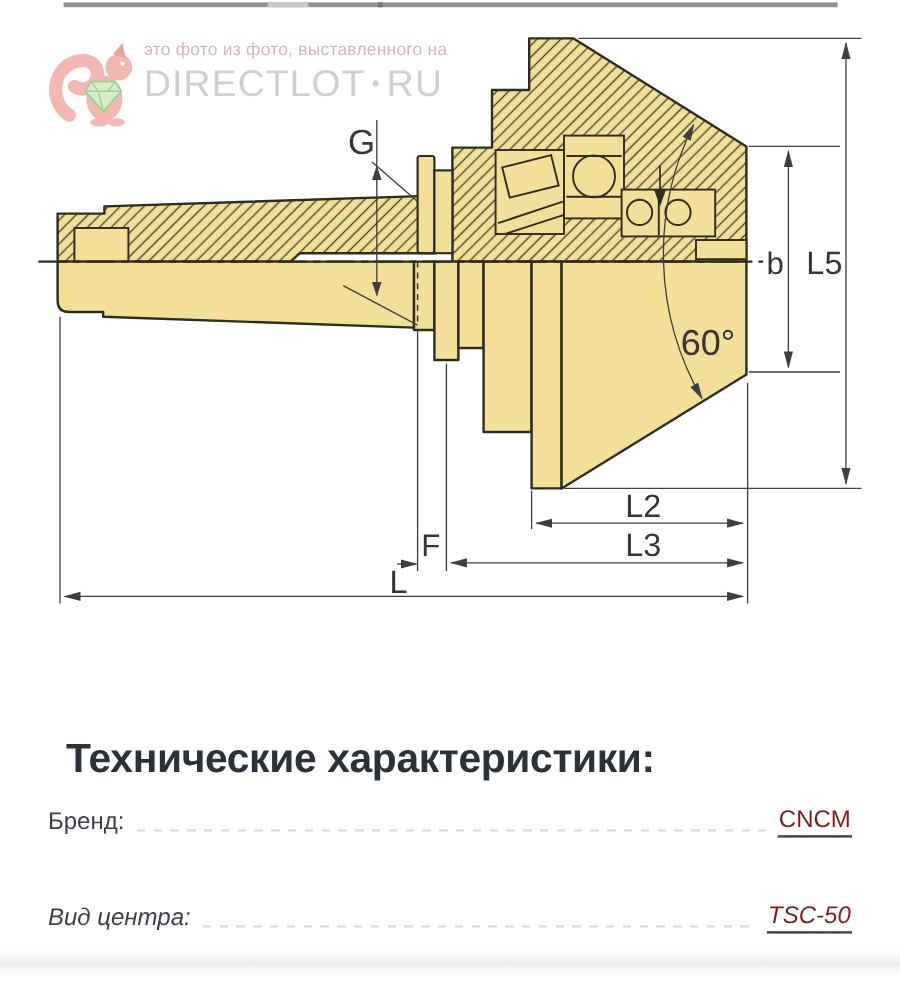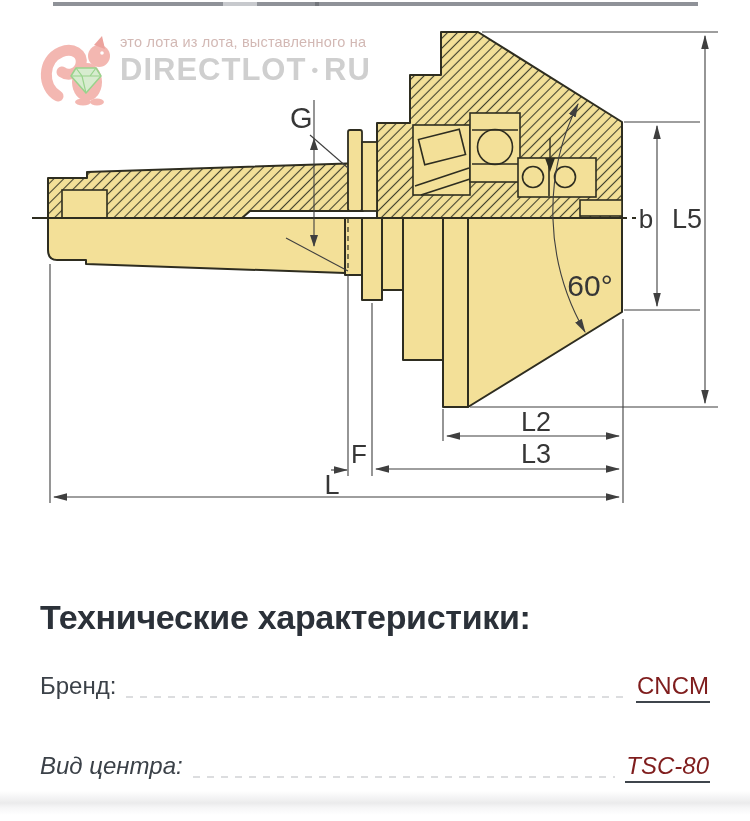--- a/index.html
+++ b/index.html
@@ -9,28 +9,28 @@
   }
   
   .topbar{position:absolute;left:53px;top:2px;width:645px;height:4px;background:#8f9298;}
   .topbar-light{position:absolute;left:223px;top:2px;width:34px;height:4px;background:#c7c9cd;}
   .topbar-notch{position:absolute;left:315px;top:2px;width:4px;height:4px;background:#73767c;}
 
   
   .wm{position:absolute;left:38px;top:28px;width:320px;height:78px;opacity:.82;}
   .wm-squirrel{position:absolute;left:0;top:2px;}
   .wm-line1{position:absolute;left:82px;top:6px;font-size:14.5px;color:#c9a9a4;white-space:nowrap;letter-spacing:.2px;}
-  .wm-brand{position:absolute;left:82px;top:24px;font-size:31px;font-weight:bold;color:#c5c5c5;letter-spacing:1px;white-space:nowrap;}
+  .wm-brand{position:absolute;left:82px;top:24px;font-size:31px;font-weight:normal;color:#c5c5c5;letter-spacing:1px;white-space:nowrap;}
   .wm-dot{font-size:19px;vertical-align:4px;margin:0 5px;}
 
   .drawing{position:absolute;left:0;top:0;}
 
   
-  .specs-heading{position:absolute;left:40px;top:598px;margin:0;font-size:34px;font-weight:bold;color:#2b3139;letter-spacing:-.3px;}
-  .spec-row{position:absolute;left:40px;width:670px;display:flex;align-items:flex-start;font-size:24px;color:#3b4148;}
+  .specs-heading{position:absolute;left:40px;top:598px;margin:15px;font-size:34px;font-weight:bold;color:#2b3139;letter-spacing:-.3px;}
+  .spec-row{position:absolute;left:40px;width:670px;display:flex;align-items:center;font-size:20px;color:#3b4148;}
   .spec-row.r0{top:672px;}
   .spec-row.r1{top:752px;font-style:italic;}
   .spec-label{white-space:nowrap;}
   .spec-leader{flex:1;height:2px;margin:0 10px 5px 10px;align-self:flex-end;
     background:repeating-linear-gradient(90deg,#dcdddf 0 7px,transparent 7px 14px);}
   .spec-value{white-space:nowrap;border-bottom:2px solid #3f454c;padding:0 1px 1px 1px;color:#7f1d1d;text-decoration:none;}
 
   .bottom-shadow{position:absolute;left:0;top:791px;width:750px;height:24px;
     background:linear-gradient(180deg,#ffffff 0%,#ebebec 50%,#f6f6f7 70%,#ffffff 100%);}
 
@@ -152,31 +152,31 @@
     <circle cx="61" cy="26" r="11" fill="#f1a8a1"></circle>
     <path d="M56,15 L64,6 L67,19 Z" fill="#e88f88"></path>
     <circle cx="64" cy="23" r="1.8" fill="#ffffff"></circle>
     <ellipse cx="45" cy="72" rx="8" ry="3.5" fill="#f1a8a1"></ellipse>
     <ellipse cx="59" cy="72" rx="7" ry="3.5" fill="#f1a8a1"></ellipse>
     <g>
       <polygon points="38,38 58,38 63,46 48,63 33,46" fill="#cfe9c5" stroke="#83ca74" stroke-width="1.5" stroke-linejoin="round"></polygon>
       <path d="M33,46 H63 M38,38 L44,46 L48,63 M58,38 L52,46 M44,46 H52" fill="none" stroke="#83ca74" stroke-width="1.2"></path>
     </g>
   </svg>
-  <div class="wm-line1">это лота из лота, выставленного на</div>
+  <div class="wm-line1">это фото из фото, выставленного на</div>
   <div class="wm-brand"><span>DIRECTLOT</span><span class="wm-dot">•</span><span>RU</span></div>
 </div>
 
 <h2 class="specs-heading">Технические характеристики:</h2>
 
 <div class="spec-row r0">
   <span class="spec-label">Бренд:</span>
   <span class="spec-leader"></span>
   <a class="spec-value">CNCM</a>
 </div>
 
 <div class="spec-row r1">
   <span class="spec-label">Вид центра:</span>
   <span class="spec-leader"></span>
-  <a class="spec-value">TSC-80</a>
+  <a class="spec-value">TSC-50</a>
 </div>
 
 <div class="bottom-shadow"></div>
 
 </body></html>

